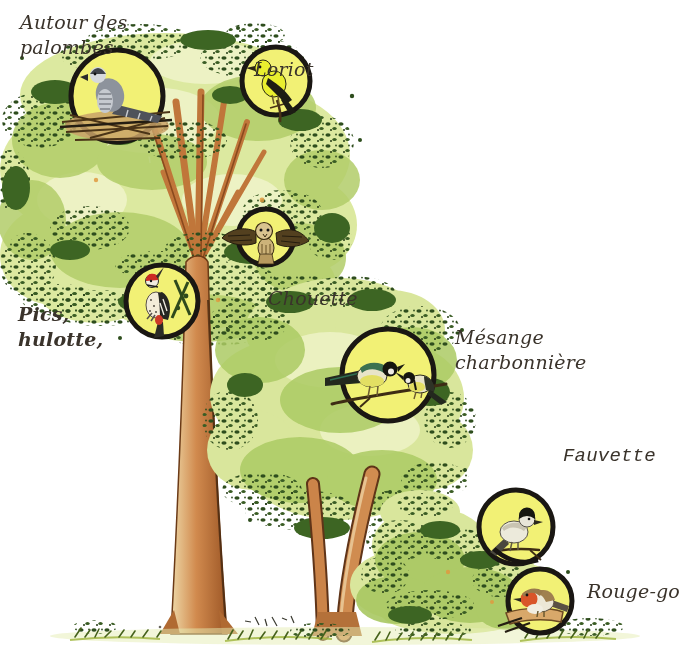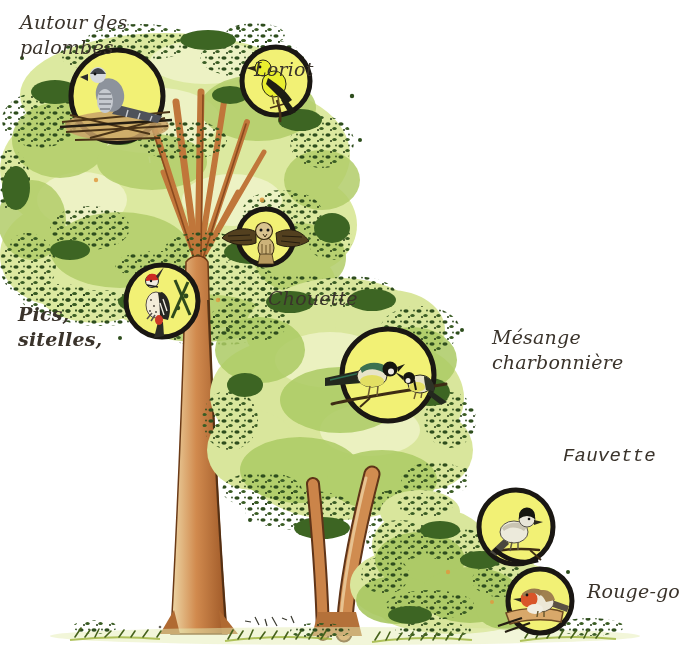--- a/index.html
+++ b/index.html
@@ -471,24 +471,24 @@
   <div class="lbl" style="left:254px;top:9px;margin-top:48px;">
     <div>Loriot</div>
   </div>
 
   <div class="lbl" style="left:228px;top:286px;margin-left:40px;">
     <div>Chouette</div>
   </div>
 
   <div class="lbl" style="left:18px;top:302px;font-weight:bold;">
     <div>Pics,</div>
-    <div>sitelles,</div>
-  </div>
-
-  <div class="lbl" style="left:455px;top:325px;margin-left:37px;">
+    <div>hulotte,</div>
+  </div>
+
+  <div class="lbl" style="left:455px;top:325px;">
     <div>Mésange</div>
     <div>charbonnière</div>
   </div>
 
   <div class="lbl" style="left:563px;top:444px;font-family:Liberation Mono, monospace;">
     <div>Fauvette</div>
   </div>
 
   <div class="lbl" style="left:587px;top:579px;">
     <div>Rouge-gorge</div>

